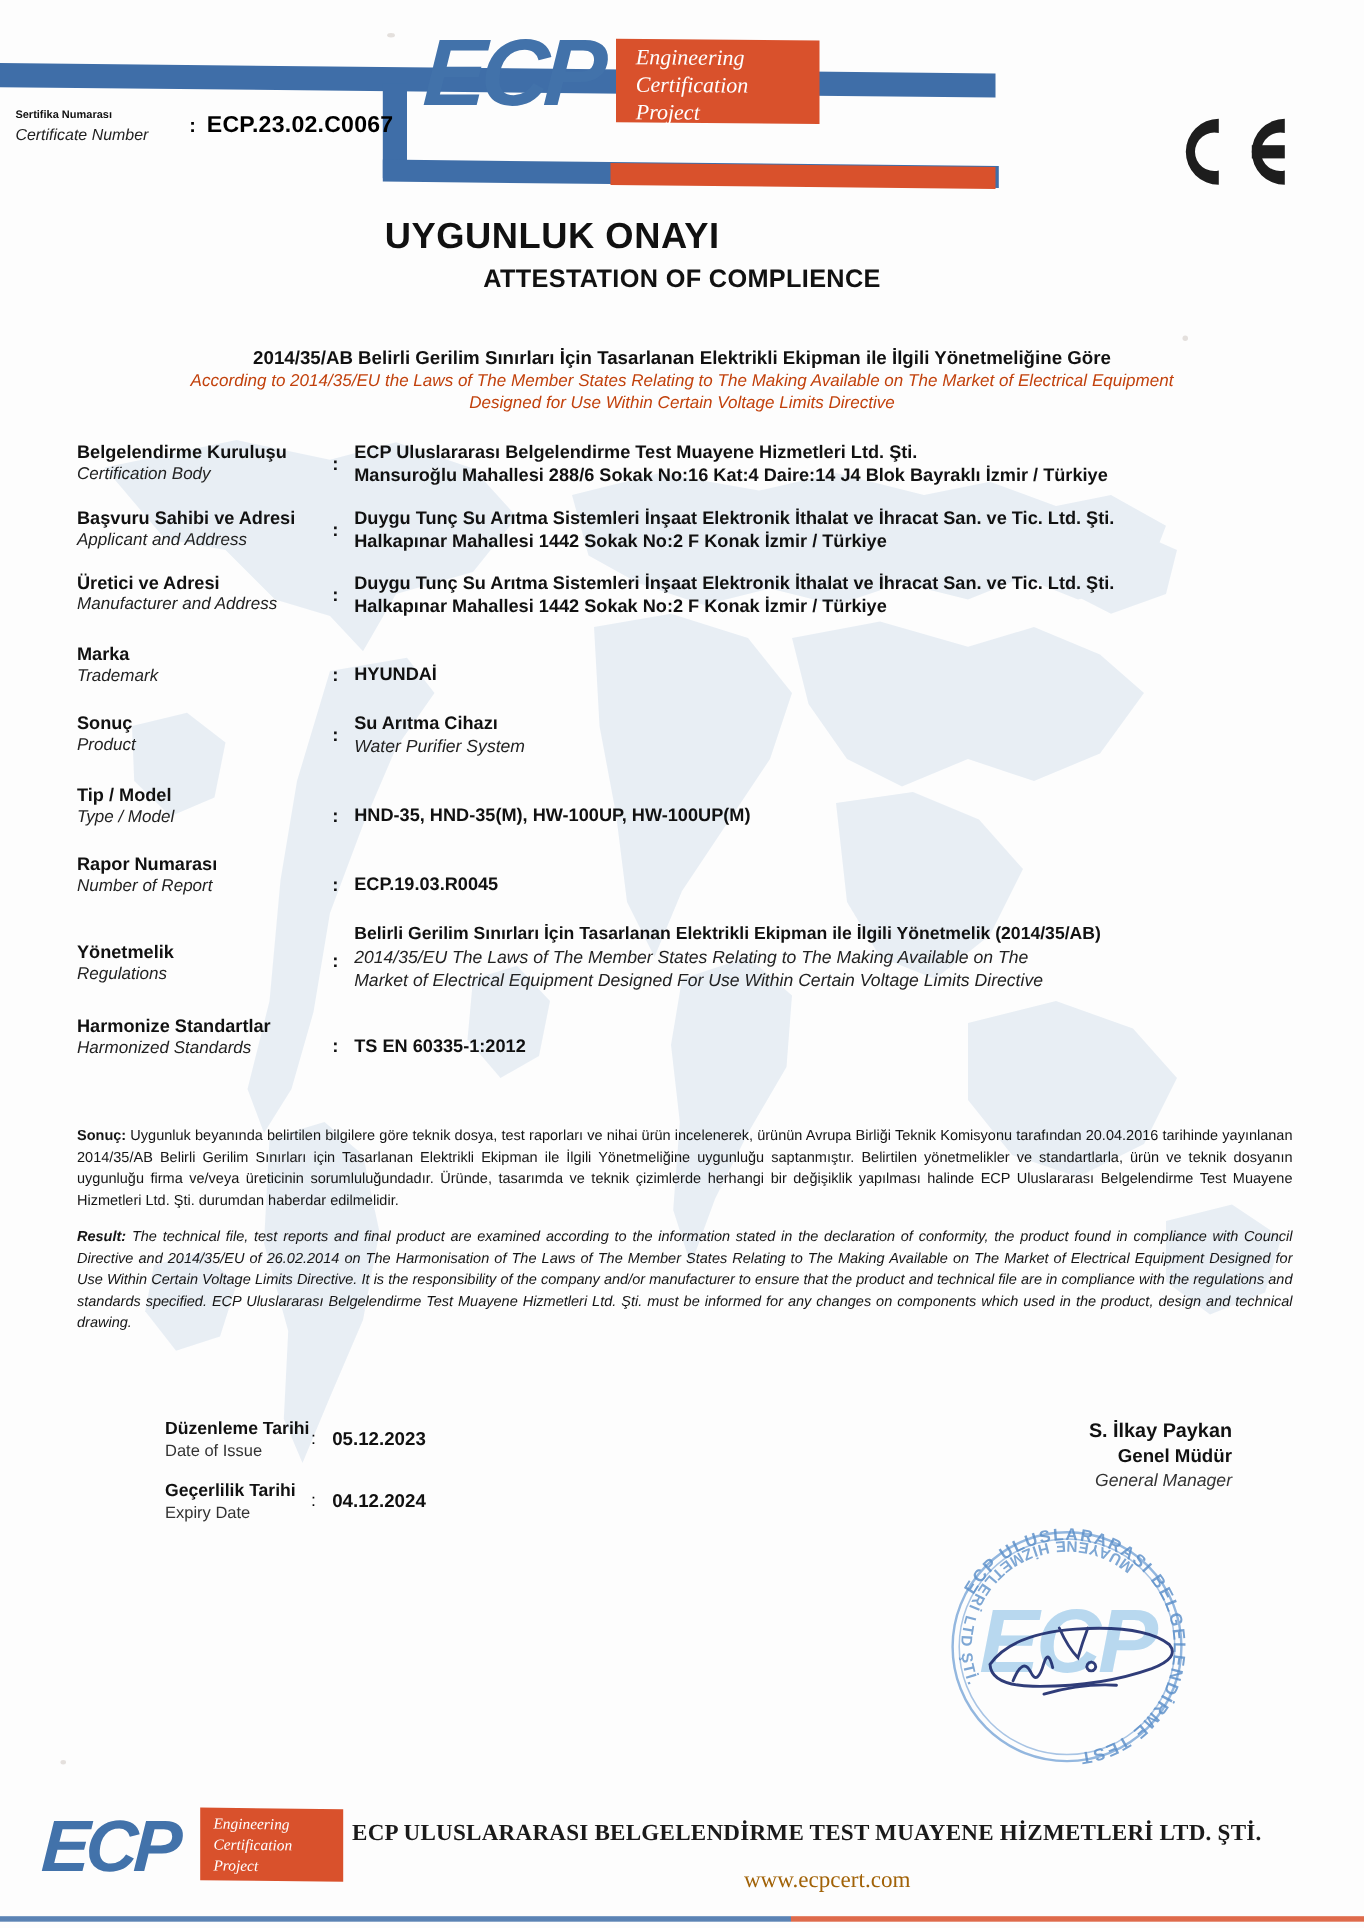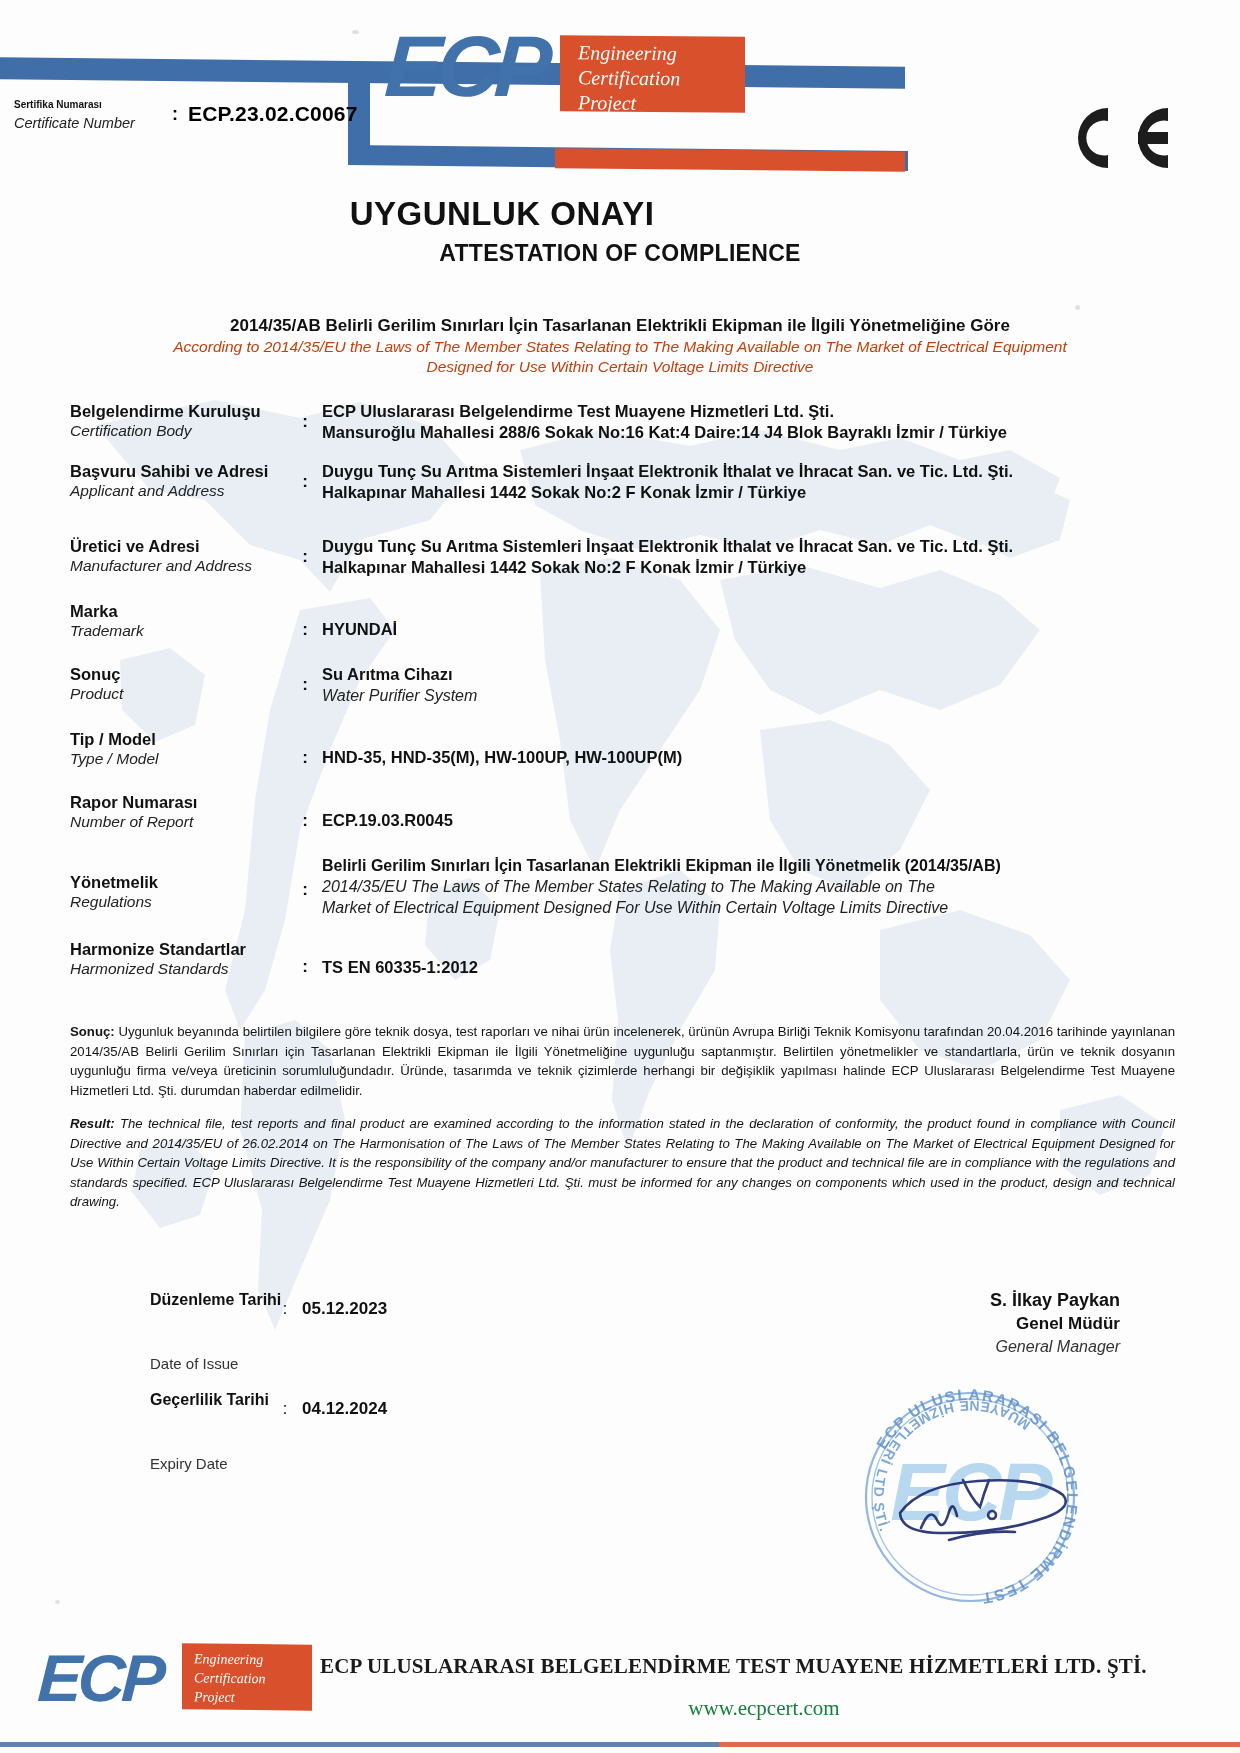--- a/index.html
+++ b/index.html
@@ -128,21 +128,21 @@
   .result p{ margin:0 0 14px 0; text-align:justify; }
   .result .tr-par{ font-size:13.2px; line-height:19.5px; color:#151515;}
   .result .en-par{ font-size:13.2px; line-height:19.5px; color:#151515; font-style:italic;}
   .result b{ font-weight:bold; }
 
   
   .dates{ position:absolute; left:150px; top:1290px;}
   .drow{ display:flex; align-items:flex-start; margin-bottom:16px;}
   .drow .lab{ width:118px; flex:0 0 118px;}
   .drow .lab .tr{ font-size:16px; font-weight:bold; color:#111; line-height:20px; white-space:nowrap;}
-  .drow .lab .en{ font-size:15px; color:#333; line-height:20px; white-space:nowrap;margin-top:44px;}
+  .drow .lab .en{ font-size:15px; color:#333; line-height:20px; white-space:nowrap;}
   .drow .sep{ flex:0 0 34px; text-align:center; font-size:16px; padding-top:10px;}
   .drow .val{ font-size:17px; font-weight:bold; color:#111; padding-top:9px;}
 
   
   .sign{ position:absolute; left:790px; top:1288px; width:330px; text-align:right;}
   .sign .name{ font-size:18px; font-weight:bold; color:#111; line-height:24px;}
   .sign .role-tr{ font-size:17px; font-weight:bold; color:#111; line-height:24px;}
   .sign .role-en{ font-size:16px; font-style:italic; color:#333; line-height:22px;}
 
   .stamp{ position:absolute; left:845px; top:1372px; width:250px; height:250px;}
@@ -161,23 +161,23 @@
     font-family:"Liberation Serif", serif; font-style:italic;
     font-size:14px; line-height:19px; padding:6px 0 0 12px; box-sizing:border-box;
     transform:skewY(.7deg);
   }
   .f-company{
     position:absolute; left:320px; top:24px; width:880px; text-align:left;
     font-family:"Liberation Serif", serif; font-weight:bold;
     font-size:21px; color:#1a1a1a; letter-spacing:.2px;
   }
   .f-url{
-    position:absolute; left:324px; top:66px; width:880px; text-align:center;
+    position:absolute; left:312px; top:66px; width:880px; text-align:center;
     font-family:"Liberation Serif", serif;
-    font-size:21px; color:#15803d;
+    font-size:21px; color:#a16207;
   }
   .f-rule{
     position:absolute; left:0; top:1742px; width:1240px; height:5px;
     background:linear-gradient(90deg,#3f6ea8 0 58%, #d9512c 58% 100%);
     opacity:.85;
   }
   .speck{ position:absolute; background:#cfc9c2; border-radius:50%; opacity:.55;}
 </style>
 </head>
 <body>
@@ -248,21 +248,21 @@
         <div class="tr">Belgelendirme Kuruluşu</div>
         <div class="en">Certification Body</div>
       </div>
       <div class="sep">:</div>
       <div class="val">
         <div class="b">ECP Uluslararası Belgelendirme Test Muayene Hizmetleri Ltd. Şti.</div>
         <div class="b">Mansuroğlu Mahallesi 288/6 Sokak No:16 Kat:4 Daire:14 J4 Blok Bayraklı İzmir / Türkiye</div>
       </div>
     </div>
 
-    <div class="row" style="margin-bottom:32px">
+    <div class="row" style="margin-bottom:16px">
       <div class="lab">
         <div class="tr">Başvuru Sahibi ve Adresi</div>
         <div class="en">Applicant and Address</div>
       </div>
       <div class="sep">:</div>
       <div class="val">
         <div class="b">Duygu Tunç Su Arıtma Sistemleri İnşaat Elektronik İthalat ve İhracat San. ve Tic. Ltd. Şti.</div>
         <div class="b">Halkapınar Mahallesi 1442 Sokak No:2 F Konak İzmir / Türkiye</div>
       </div>
     </div>

